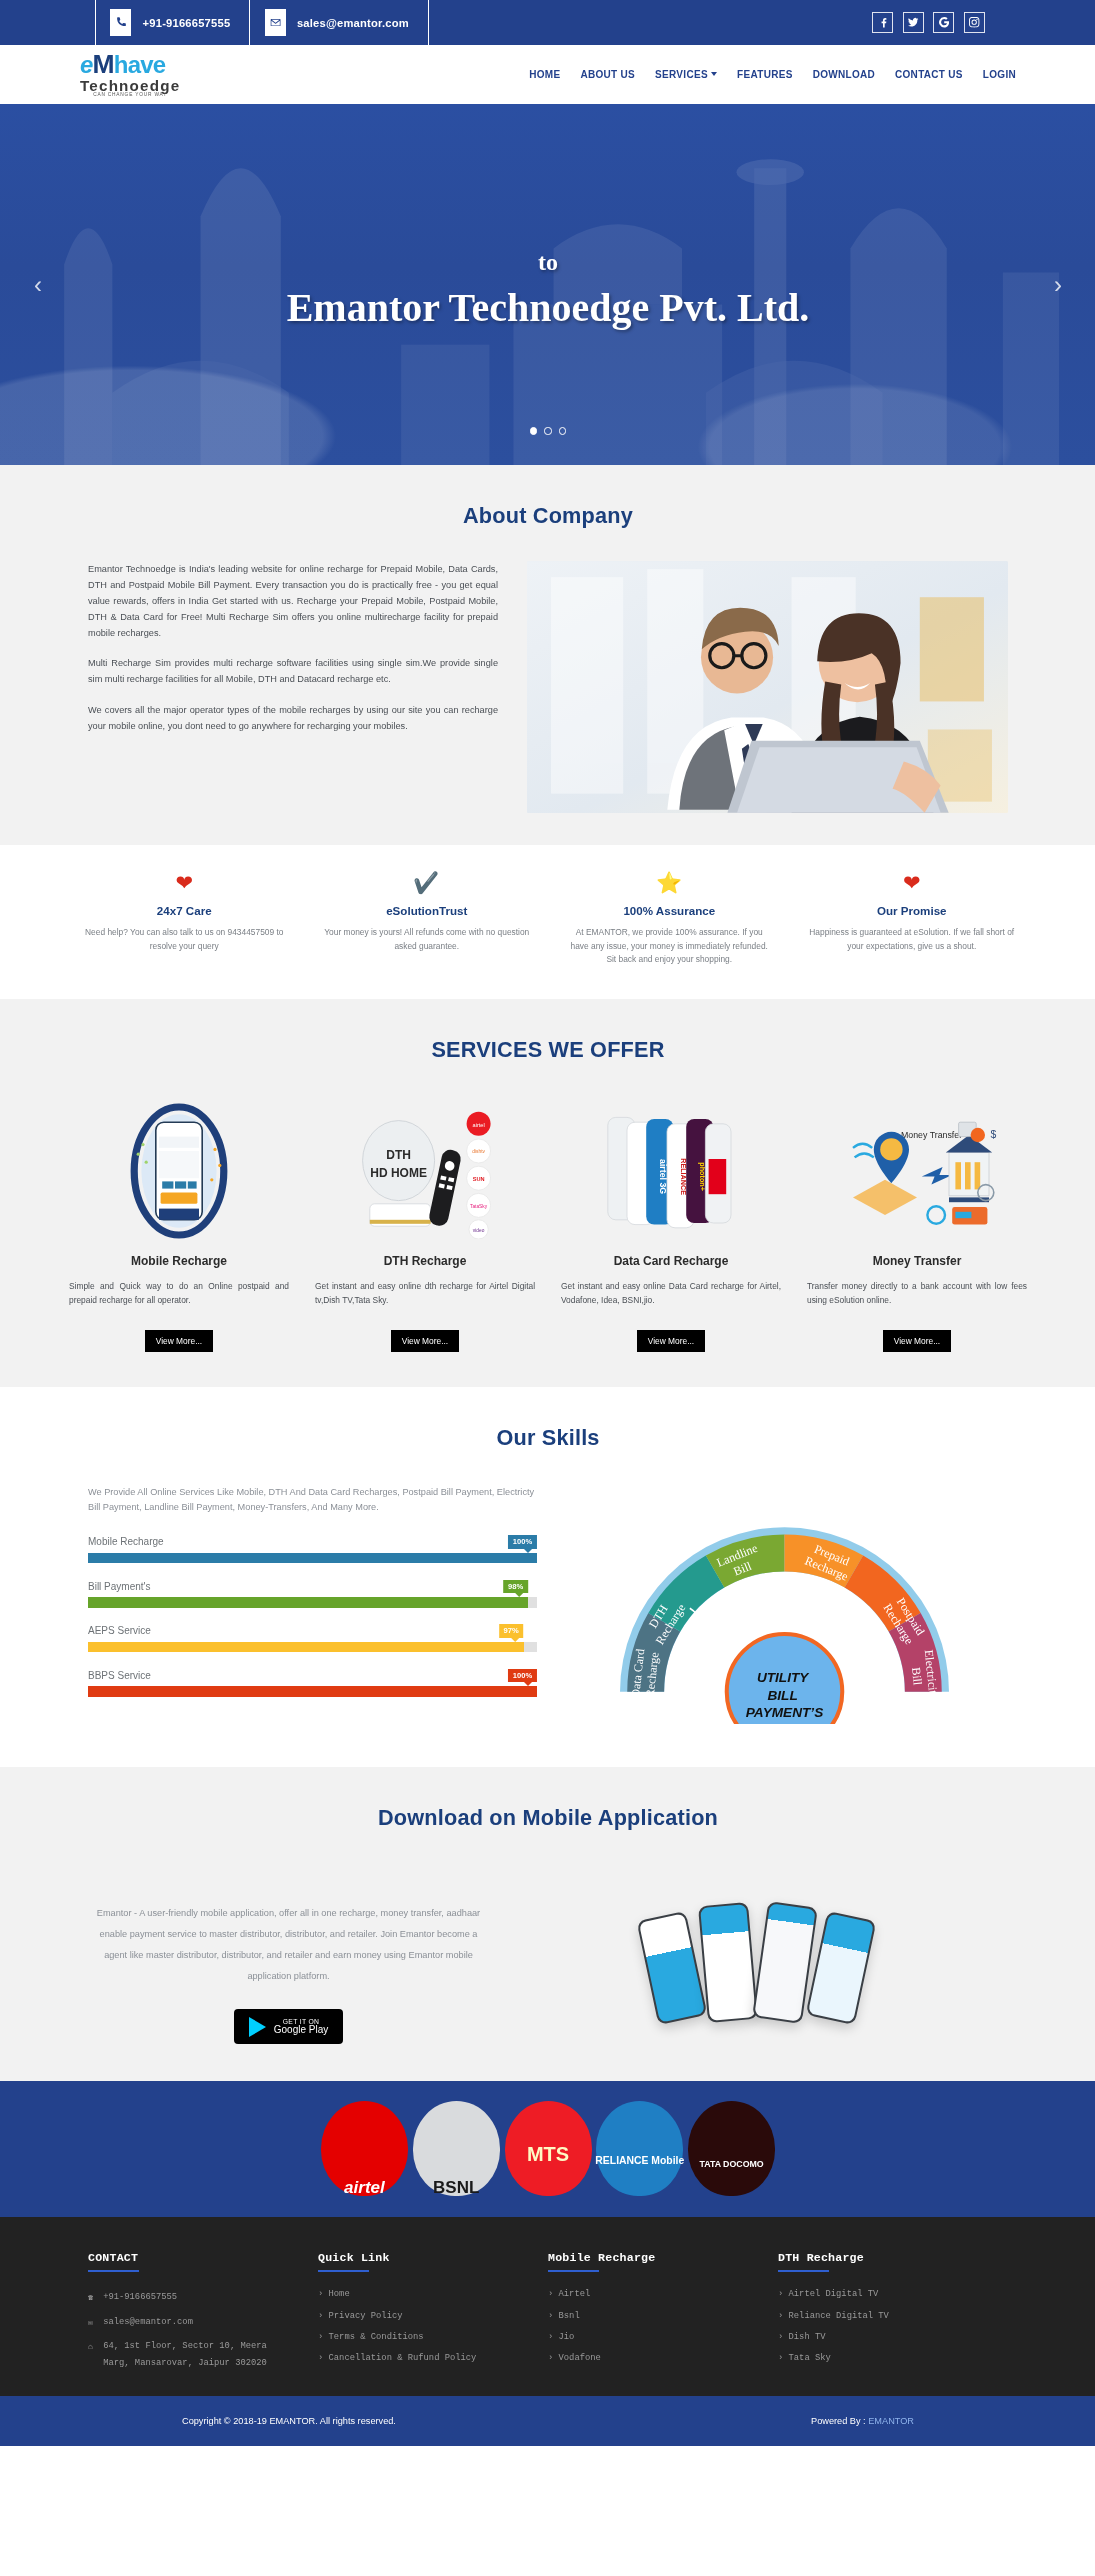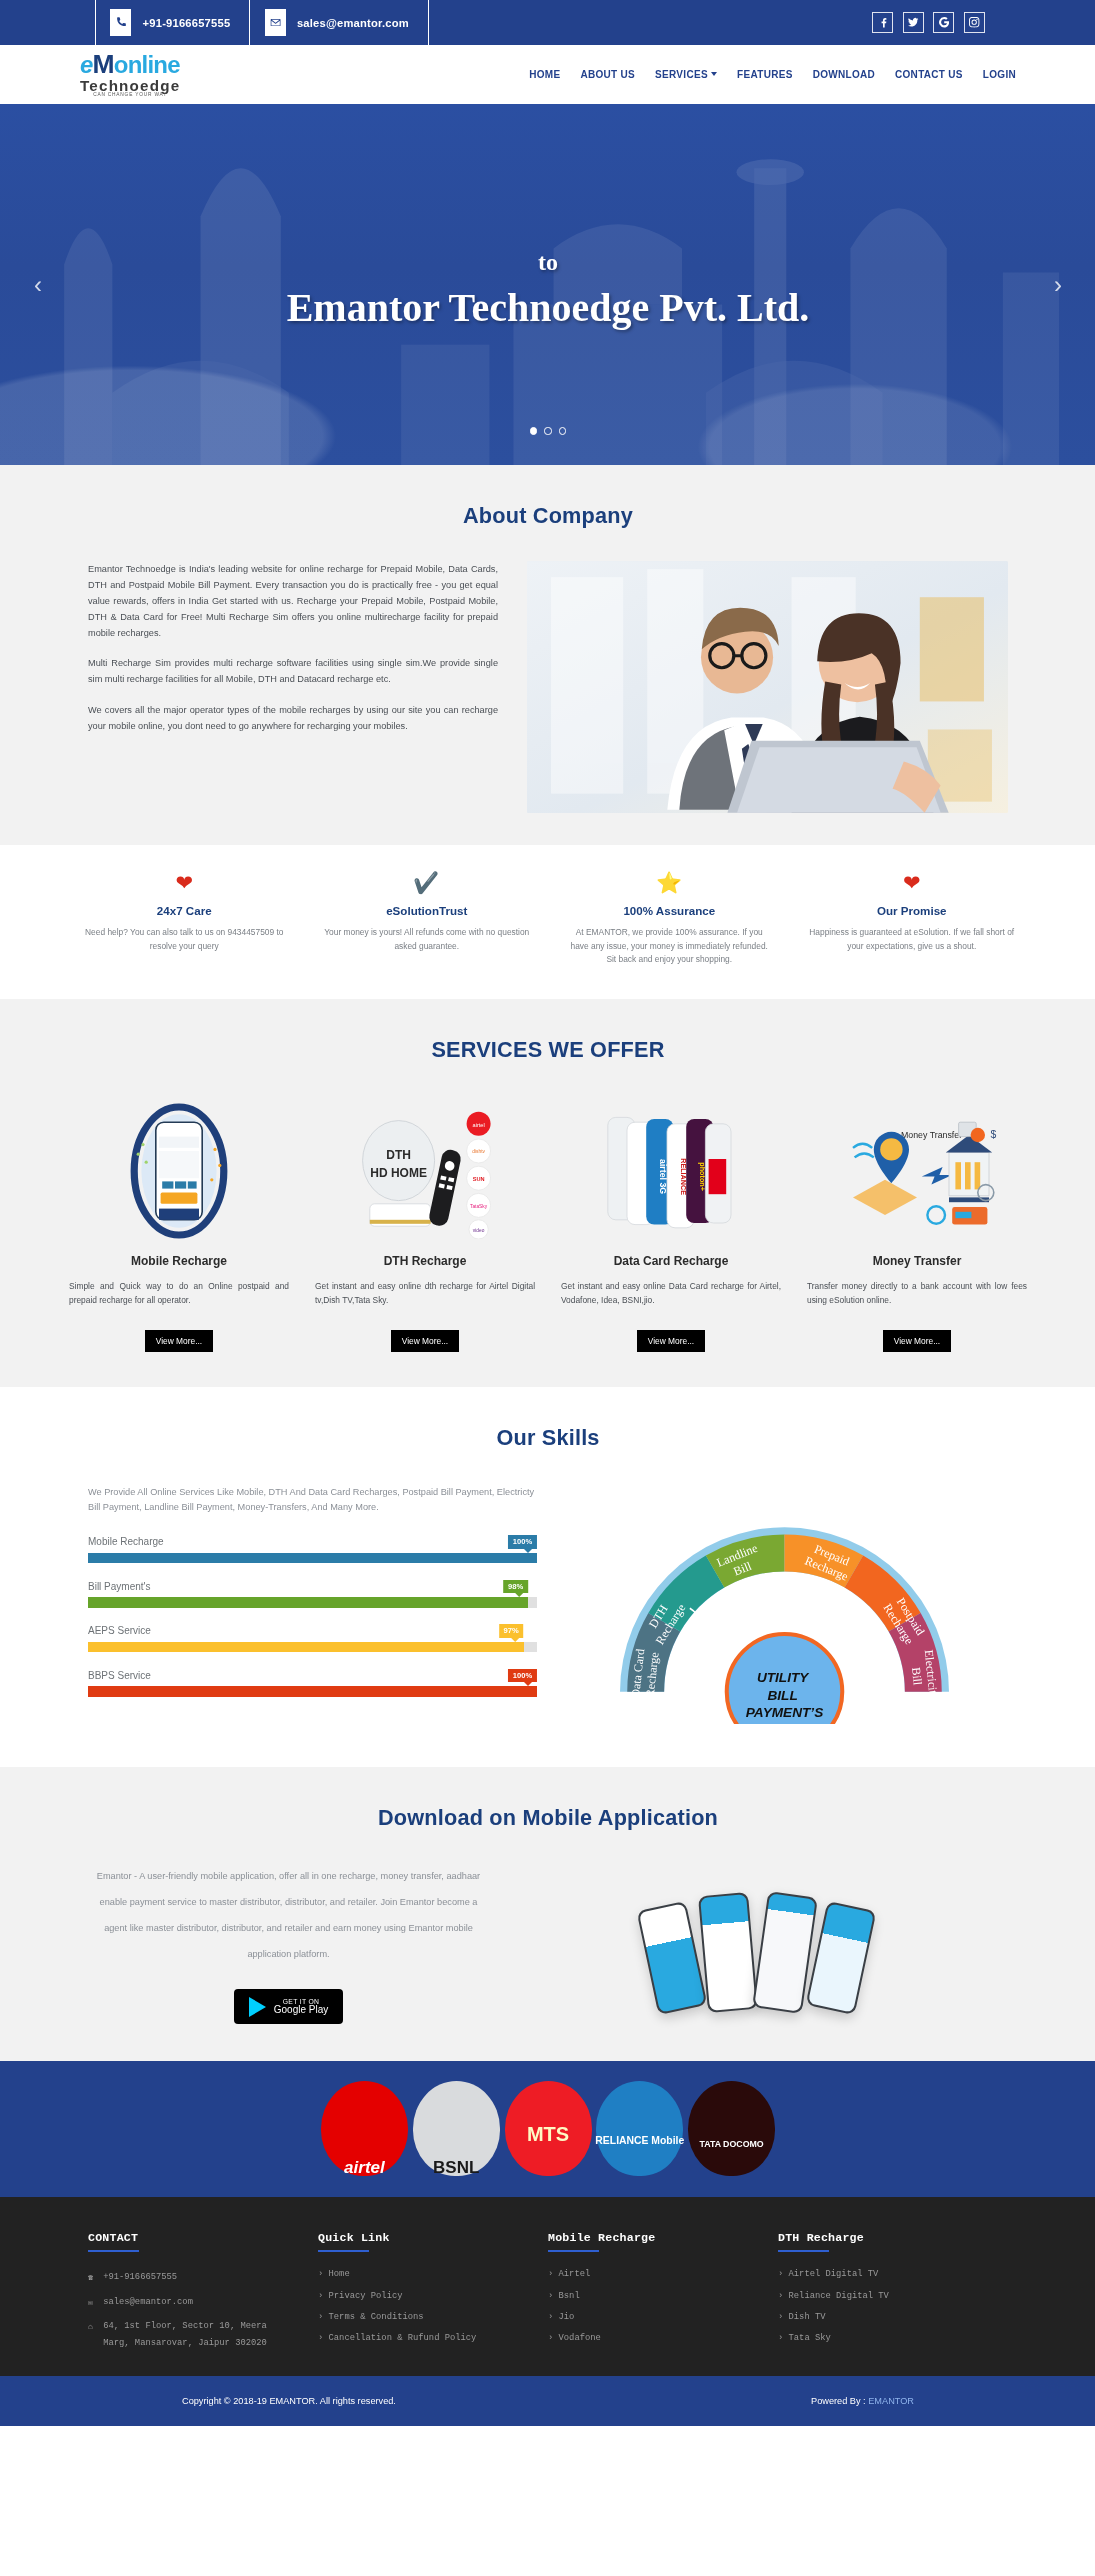--- a/index.html
+++ b/index.html
@@ -158,21 +158,21 @@
     content: ''; position: absolute; right: 4.8px; bottom: -4px;
     border-left: 4px solid transparent; border-right: 4px solid transparent;
     border-top: 4px solid currentColor;
   }
   .skills-right { flex: 1; display: flex; justify-content: center; padding-top: 6.4px; }
 
   
   .download { padding: 38px 0 37px; }
   .dl-grid { display: flex; gap: 16px; margin-top: 32px; padding: 0 88px; align-items: center; }
   .dl-left { width: 401px; flex: none; text-align: center; }
-  .dl-text { font-size: 9.2px; line-height: 26px; color: #8b9097; margin-bottom: 22.5px; }
+  .dl-text { font-size: 9.2px; line-height: 21px; color: #8b9097; margin-bottom: 22.5px; margin-top: 40px; }
   .gplay {
     display: inline-flex; align-items: center; gap: 8px;
     background: #000; color: #fff; padding: 7.2px 14.4px; border-radius: 4px; cursor: pointer;
   }
   .gplay-tri { width: 0; height: 0; border-top: 10.4px solid transparent; border-bottom: 10.4px solid transparent; border-left: 17.6px solid #00d0ff; }
   .gplay-txt small { display: block; font-size: 6.8px; letter-spacing: 0.3px; }
   .gplay-txt strong { display: block; font-size: 10px; font-weight: 400; line-height: 1.05; }
   .dl-right { flex: 1; display: flex; align-items: flex-end; justify-content: center; gap: 6.4px; height: 136px; }
   .phone {
     width: 50px; height: 106px; border-radius: 8.8px; background: #3a3f45;
@@ -251,21 +251,21 @@
     </div>
   </div>
 </div>
 
 <div class="navbar">
   <div class="nav-inner">
     <a class="logo">
       <span class="logo-top">
         <span class="logo-e">e</span>
           <span class="logo-m">M</span>
-          <span class="logo-antor">online</span>
+          <span class="logo-antor">have</span>
       </span>
       <span class="logo-bottom">Technoedge</span>
       <span class="logo-tag">CAN CHANGE YOUR WAY</span>
     </a>
     <div class="nav-links">
       <a class="nav-link">
           <span>HOME</span>
         </a>
       <a class="nav-link">
           <span>ABOUT US</span>

